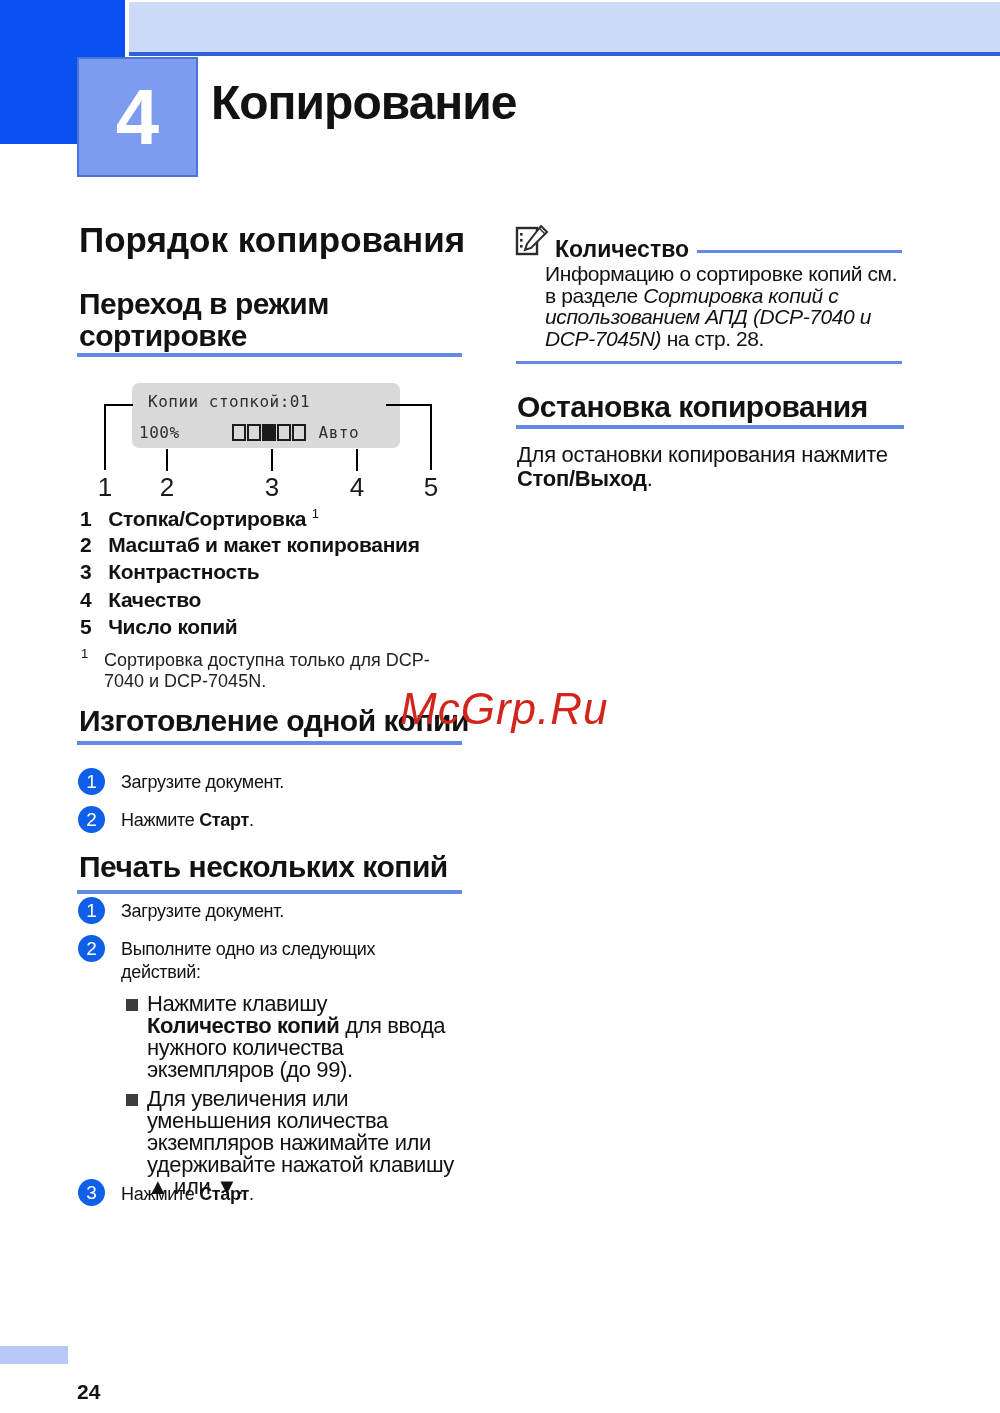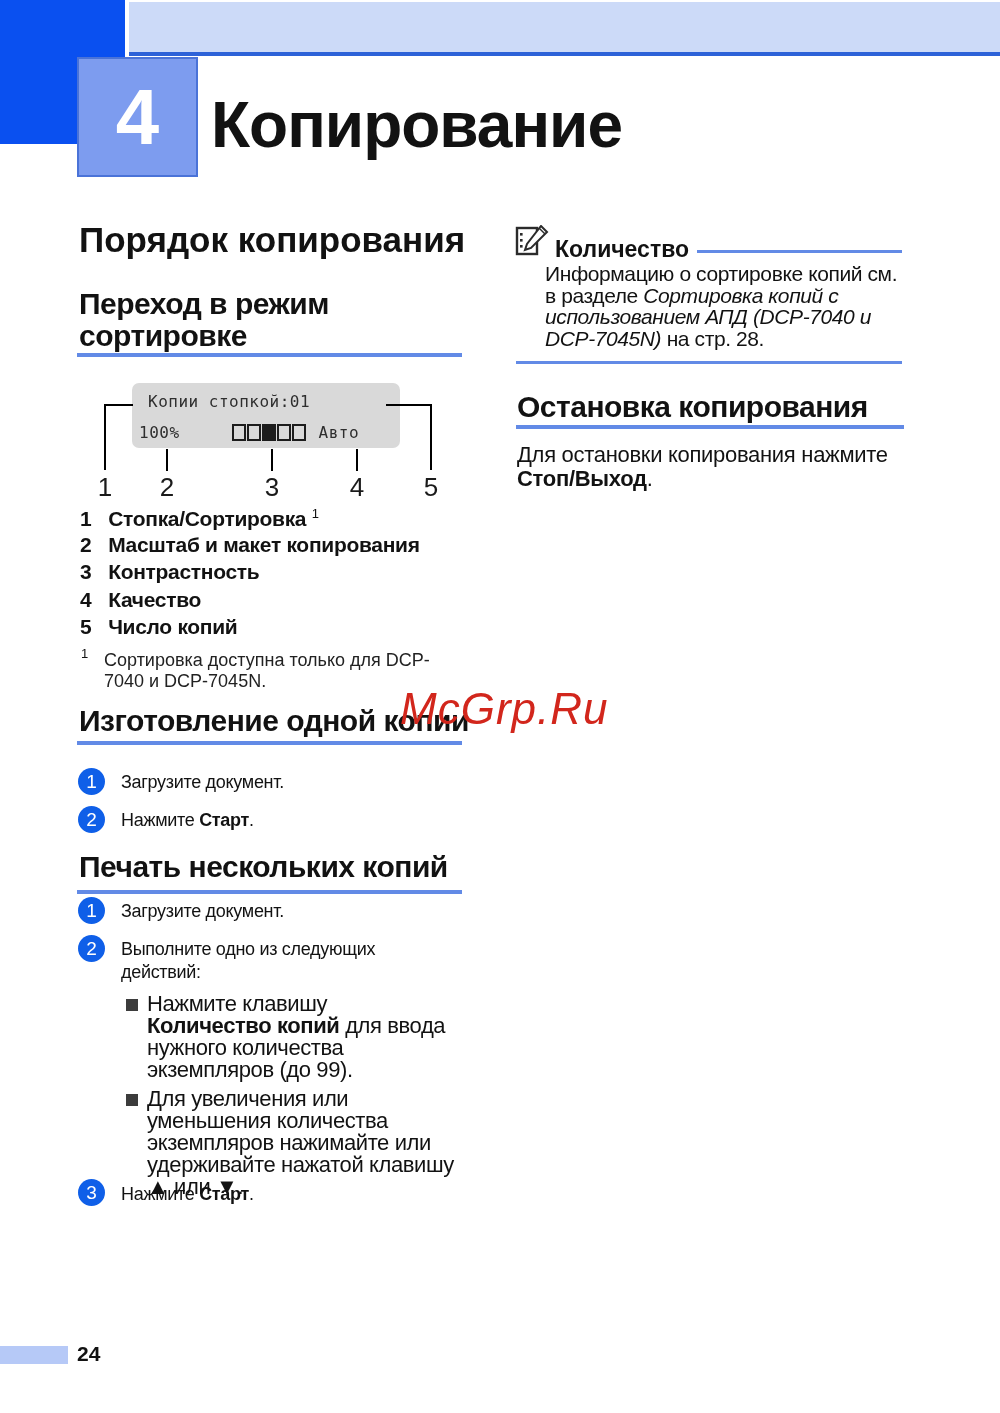--- a/index.html
+++ b/index.html
@@ -8,21 +8,21 @@
   .abs{position:absolute;}
 
   
   .corner-square{left:0;top:0;width:125px;height:144px;background:var(--corner);}
   .top-band{left:129px;top:2px;width:871px;height:50px;background:var(--band);}
   .top-band-line{left:129px;top:52px;width:871px;height:4px;background:var(--bandline);}
   .chapter-tab{left:77px;top:57px;width:121px;height:120px;background:var(--tab);
                border:2px solid var(--tabborder);box-sizing:border-box;
                display:flex;align-items:center;justify-content:center;}
   .chapter-num{color:#fff;font-size:78px;font-weight:bold;line-height:1;}
-  .chapter-title{left:211px;top:88px;font-size:64px;font-weight:bold;letter-spacing:-1px;}
+  .chapter-title{left:211px;top:75px;font-size:48px;font-weight:bold;letter-spacing:-1px;}
 
   
   .h1{left:79px;top:220px;font-size:35px;font-weight:bold;white-space:nowrap;}
   .h2{font-size:30px;font-weight:bold;line-height:32px;letter-spacing:-0.5px;}
   .rule{height:4px;background:var(--rule);}
 
   
   .lcd-box{left:132px;top:383px;width:268px;height:65px;background:var(--lcd);border-radius:7px;}
   .lcd-text{font-family:"DejaVu Sans Mono","Liberation Mono",monospace;font-size:16px;color:#2e2e2e;
             white-space:pre;letter-spacing:0.5px;}
@@ -60,21 +60,21 @@
   .note-body{left:545px;top:263px;width:366px;font-size:21px;line-height:21.5px;letter-spacing:-0.4px;}
 
   .right-body{left:517px;top:443px;width:392px;font-size:22px;line-height:24px;letter-spacing:-0.3px;}
 
   
   .watermark{left:400px;top:684px;font-size:44px;font-style:italic;color:var(--wm);
              letter-spacing:1px;z-index:50;white-space:nowrap;}
 
   
   .footer-bar{left:0;top:1346px;width:68px;height:18px;background:var(--bar);}
-  .page-num{left:77px;top:1342px;font-size:21px;font-weight:bold;}
+  .page-num{left:77px;top:1380px;font-size:21px;font-weight:bold;}
 </style>
 </head>
 <body>
 
 <div class="page">
 
   <div class="abs corner-square"></div>
   <div class="abs top-band"></div>
   <div class="abs top-band-line"></div>
   <div class="abs chapter-tab">

